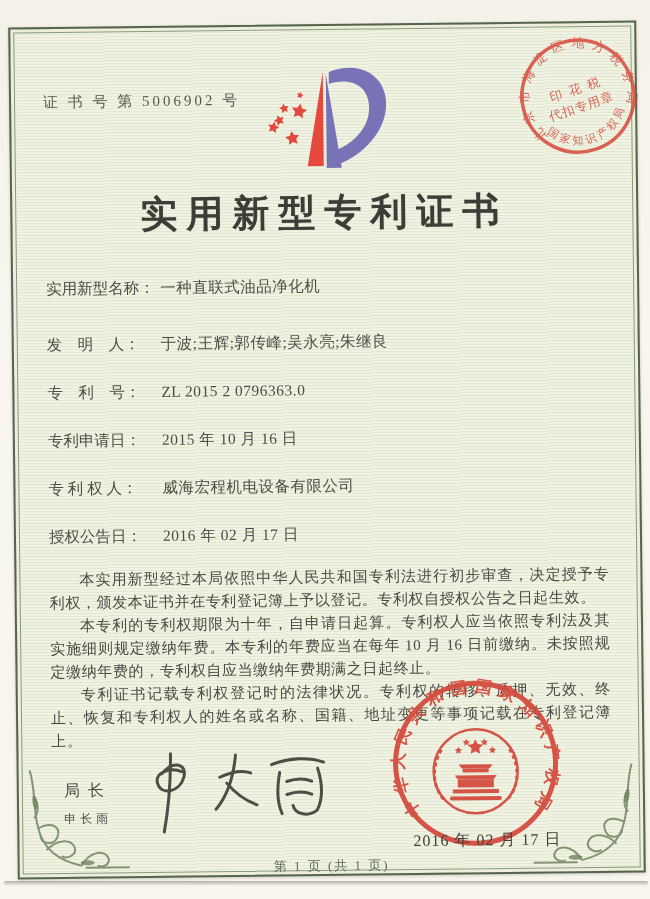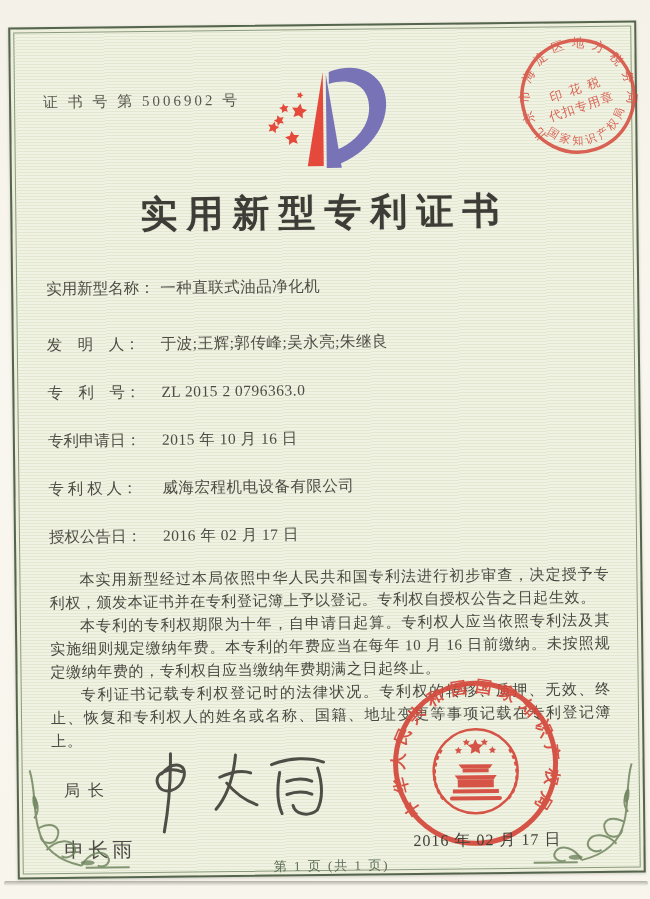--- a/index.html
+++ b/index.html
@@ -22,21 +22,21 @@
   .abs{position:absolute;}
   .cert-no{left:32px;top:64px;font-size:15px;letter-spacing:3px;color:#59584f;}
   .title{left:0;top:162px;width:100%;text-align:center;font-size:37px;font-weight:600;
     letter-spacing:9px;color:#3d3c36;text-shadow:0 0 1px rgba(70,70,60,.35);}
   .field-row{position:absolute;left:33px;font-size:15.5px;color:#4e4d45;white-space:nowrap;}
   .field-label{display:inline-block;width:114px;}
   .field-value{letter-spacing:.5px;}
   .body-text{left:33px;top:540px;width:560px;font-size:15px;line-height:23px;color:#4a4a42;}
   .body-text p{margin:0;text-indent:2em;text-align:justify;letter-spacing:.6px;}
   .sig-title{left:45px;top:752px;font-size:16px;letter-spacing:8px;color:#4c4b44;text-align:center;}
-  .sig-name{left:45px;top:782px;font-size:20px;letter-spacing:4px;color:#4c4b44;margin-top:26px;}
+  .sig-name{left:45px;top:782px;font-size:12px;letter-spacing:4px;color:#4c4b44;}
   .seal-date{left:394px;top:806px;font-size:16px;color:#403f39;letter-spacing:1px;z-index:6;}
   .footer{left:0;top:831px;width:100%;text-align:center;font-size:13px;letter-spacing:2px;color:#5c6c55;}
   svg text{font-family:"Liberation Serif","DejaVu Serif",serif;}
   .stamp{left:500px;top:6px;z-index:7;transform:rotate(-18deg);}
   .bigseal{left:368px;top:650px;z-index:5;opacity:.93;}
   .logo{left:246px;top:32px;}
   .signature{left:105px;top:716px;z-index:4;}
   .fl-left{left:6px;bottom:4px;}
   .fl-right{right:6px;bottom:4px;transform:scale(-1,1);}
 </style>

